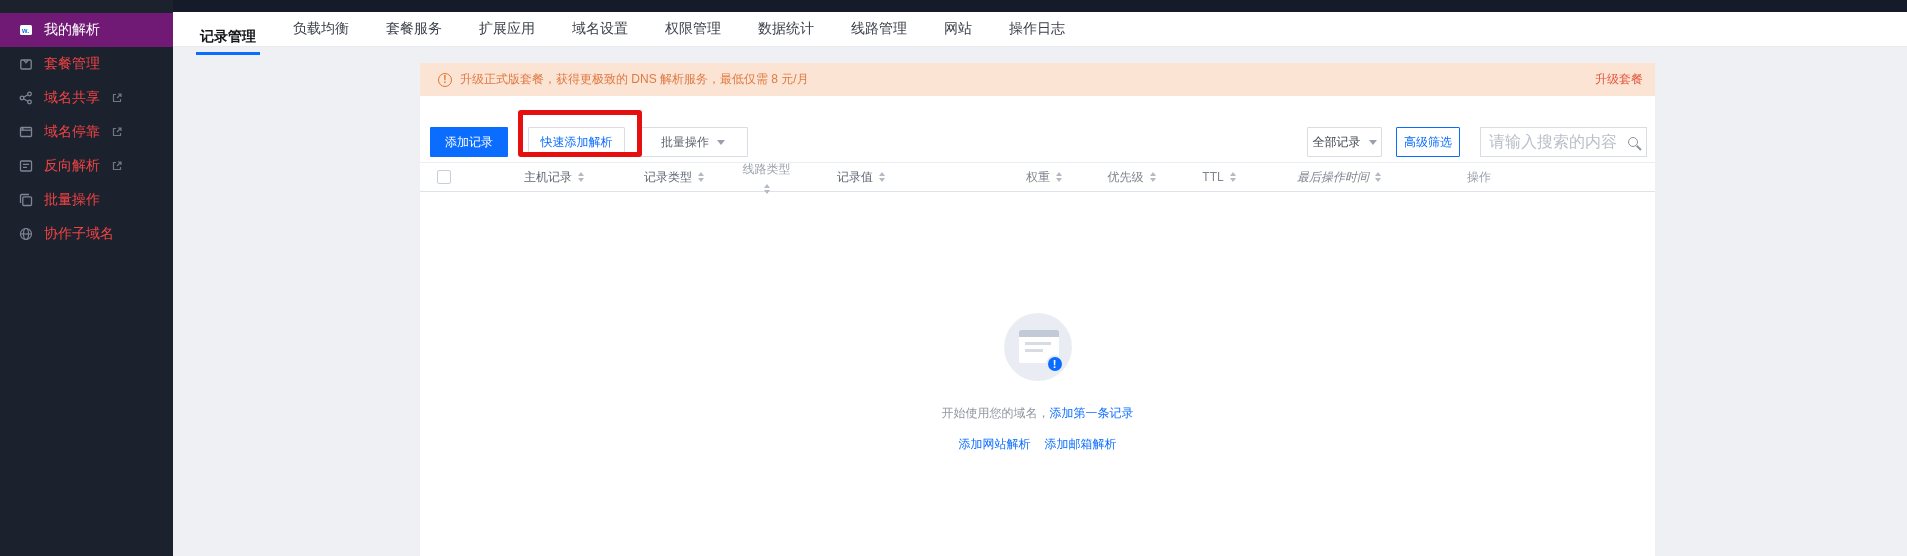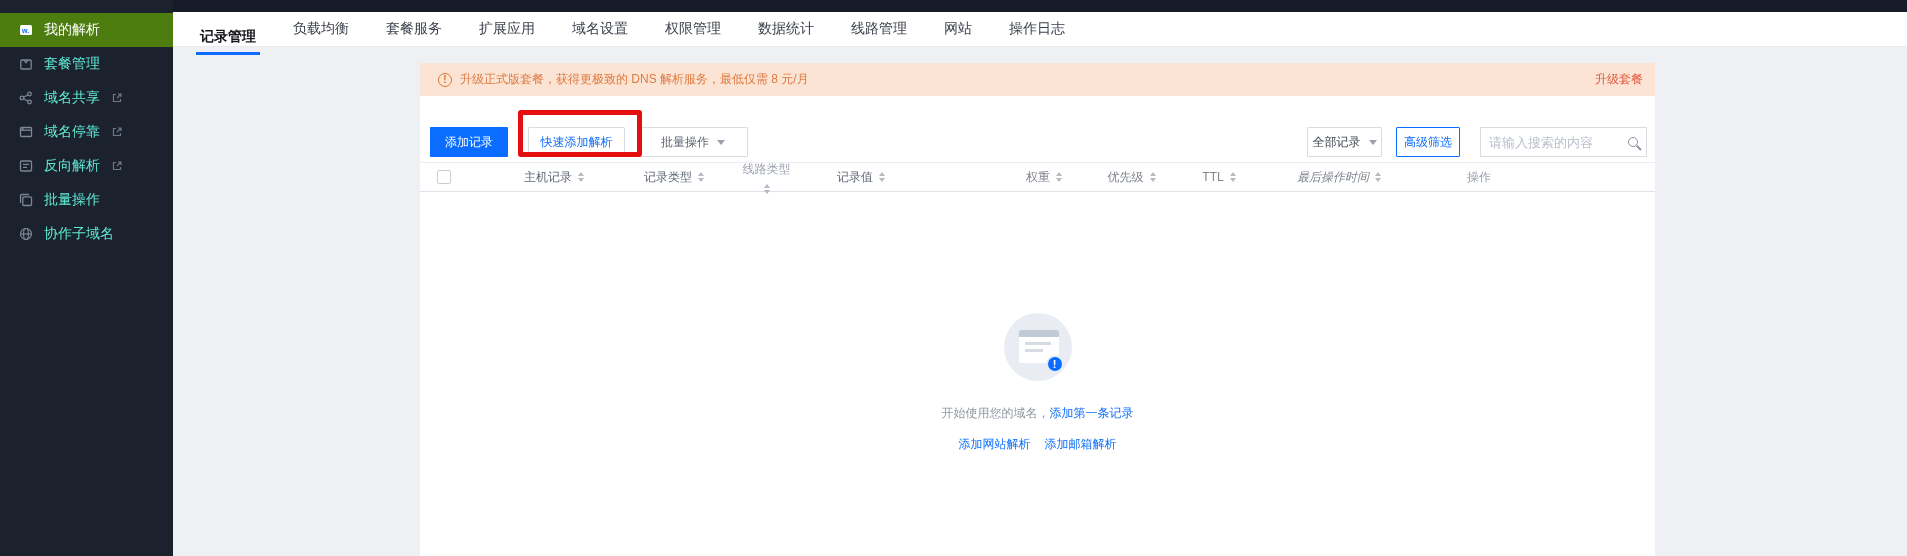--- a/index.html
+++ b/index.html
@@ -4,23 +4,23 @@
 <style>
   * { box-sizing: border-box; margin: 0; padding: 0; }
   body { margin: 0; background: #eef0f4; font-family: "Liberation Sans", "DejaVu Sans", sans-serif; }
   .screen { position: relative; width: 1907px; height: 556px; overflow: hidden; background: #eef0f4; }
 
   
   .top-strip { position: absolute; left: 0; top: 0; width: 100%; height: 12px; background: #161b29; }
 
   
   .sidebar { position: absolute; left: 0; top: 0; bottom: 0; width: 173px; background: #1c212e; padding-top: 13px; z-index: 2; }
-  .side-item { height: 34px; display: flex; align-items: center; padding-left: 18px; gap: 10px; color: #5eead4; font-size: 14px; cursor: pointer; }
+  .side-item { height: 34px; display: flex; align-items: center; padding-left: 18px; gap: 10px; color: #ef4444; font-size: 14px; cursor: pointer; }
   .side-item .si-icon { width: 16px; height: 16px; color: #7e8694; display: inline-flex; }
-  .side-item.active { background: #4d7c0f; color: #ffffff; }
+  .side-item.active { background: #701a75; color: #ffffff; }
   .side-item.active .si-icon { color: #ffffff; }
   .ext { width: 10px; height: 10px; color: #6f7684; display: inline-flex; margin-left: 2px; }
 
   
   .tabbar { position: absolute; left: 173px; top: 12px; right: 0; height: 35px; background: #ffffff; border-bottom: 1px solid #e8eaee; display: flex; align-items: center; padding-left: 27px; z-index: 1; }
   .tab { font-size: 14px; color: #3c414b; margin-right: 37px; height: 35px; line-height: 33px; cursor: pointer; position: relative; white-space: nowrap; }
   .tab.active { color: #14161a; font-weight: bold; margin-top: 16px; }
   .tab.active::after { content: ""; position: absolute; left: -4px; right: -4px; bottom: 0; height: 3px; background: #0b6dff; }
 
   
@@ -35,21 +35,21 @@
   
   .toolbar { position: absolute; top: 64px; left: 10px; right: 8px; height: 30px; display: flex; align-items: flex-end; }
   .btn { height: 30px; font-size: 12px; display: inline-flex; align-items: center; justify-content: center; cursor: pointer; border-radius: 1px; white-space: nowrap; }
   .btn-primary { width: 78px; background: #0b6dff; color: #ffffff; }
   .btn-quick { width: 97px; margin-left: 20px; background: #ffffff; border: 1px solid #d9dce2; color: #0b6dff; }
   .btn-batch { width: 110px; margin-left: 13px; background: #ffffff; border: 1px solid #d9dce2; color: #5d636e; gap: 8px; }
   .right-group { margin-left: auto; display: flex; align-items: center; }
   .btn-filter-all { width: 75px; background: #ffffff; border: 1px solid #d9dce2; color: #3c414b; gap: 8px; }
   .btn-advanced { width: 64px; margin-left: 14px; background: #ffffff; border: 1px solid #0b6dff; color: #0b6dff; }
   .search-box { width: 167px; height: 30px; margin-left: 20px; background: #ffffff; border: 1px solid #d9dce2; display: flex; align-items: center; padding: 0 8px; }
-  .search-box input { flex: 1; border: none; outline: none; font-size: 13px; color: #3c414b; min-width: 0; font-family: inherit; background: transparent; }
+  .search-box input { flex: 1; border: none; outline: none; font-size: 16px; color: #3c414b; min-width: 0; font-family: inherit; background: transparent; }
   .search-box input::placeholder { color: #b9bfc9; }
   .mag { width: 10px; height: 10px; border: 1.5px solid #8d939e; border-radius: 50%; position: relative; flex: none; margin-left: 6px; cursor: pointer; }
   .mag::after { content: ""; position: absolute; width: 6px; height: 1.5px; background: #8d939e; transform: rotate(45deg); left: 7px; top: 9px; }
   .caret { width: 0; height: 0; border-left: 4px solid transparent; border-right: 4px solid transparent; border-top: 5px solid #9aa0ab; }
 
   
   .red-annotation { position: absolute; left: 98px; top: 47px; width: 124px; height: 47px; border: 5px solid #e60f0f; border-radius: 3px; z-index: 5; pointer-events: none; }
 
   
   .thead { position: absolute; top: 99px; left: 0; right: 0; height: 30px; border-top: 1px solid #ebedf2; border-bottom: 1px solid #dfe3e9; display: flex; align-items: center; font-size: 12px; }

